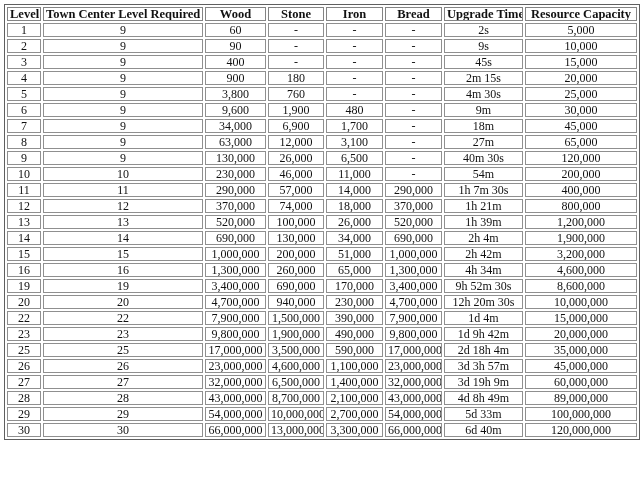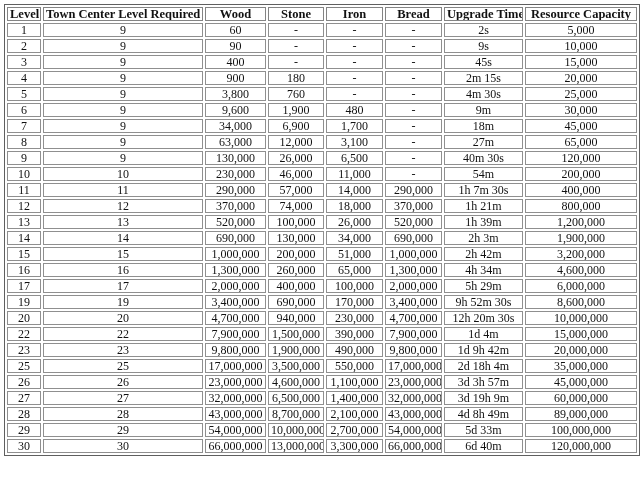--- a/index.html
+++ b/index.html
@@ -211,21 +211,21 @@
           <td>1h 39m</td>
           <td>1,200,000</td>
         </tr>
         <tr>
           <td>14</td>
           <td>14</td>
           <td>690,000</td>
           <td>130,000</td>
           <td>34,000</td>
           <td>690,000</td>
-          <td>2h 3m</td>
+          <td>2h 4m</td>
           <td>1,900,000</td>
         </tr>
         <tr>
           <td>15</td>
           <td>15</td>
           <td>1,000,000</td>
           <td>200,000</td>
           <td>51,000</td>
           <td>1,000,000</td>
           <td>2h 42m</td>
@@ -235,30 +235,20 @@
           <td>16</td>
           <td>16</td>
           <td>1,300,000</td>
           <td>260,000</td>
           <td>65,000</td>
           <td>1,300,000</td>
           <td>4h 34m</td>
           <td>4,600,000</td>
         </tr>
         <tr>
-          <td>17</td>
-          <td>17</td>
-          <td>2,000,000</td>
-          <td>400,000</td>
-          <td>100,000</td>
-          <td>2,000,000</td>
-          <td>5h 29m</td>
-          <td>6,000,000</td>
-        </tr>
-        <tr>
           <td>19</td>
           <td>19</td>
           <td>3,400,000</td>
           <td>690,000</td>
           <td>170,000</td>
           <td>3,400,000</td>
           <td>9h 52m 30s</td>
           <td>8,600,000</td>
         </tr>
         <tr>
@@ -289,21 +279,21 @@
           <td>490,000</td>
           <td>9,800,000</td>
           <td>1d 9h 42m</td>
           <td>20,000,000</td>
         </tr>
         <tr>
           <td>25</td>
           <td>25</td>
           <td>17,000,000</td>
           <td>3,500,000</td>
-          <td>550,000</td>
+          <td>590,000</td>
           <td>17,000,000</td>
           <td>2d 18h 4m</td>
           <td>35,000,000</td>
         </tr>
         <tr>
           <td>26</td>
           <td>26</td>
           <td>23,000,000</td>
           <td>4,600,000</td>
           <td>1,100,000</td>

